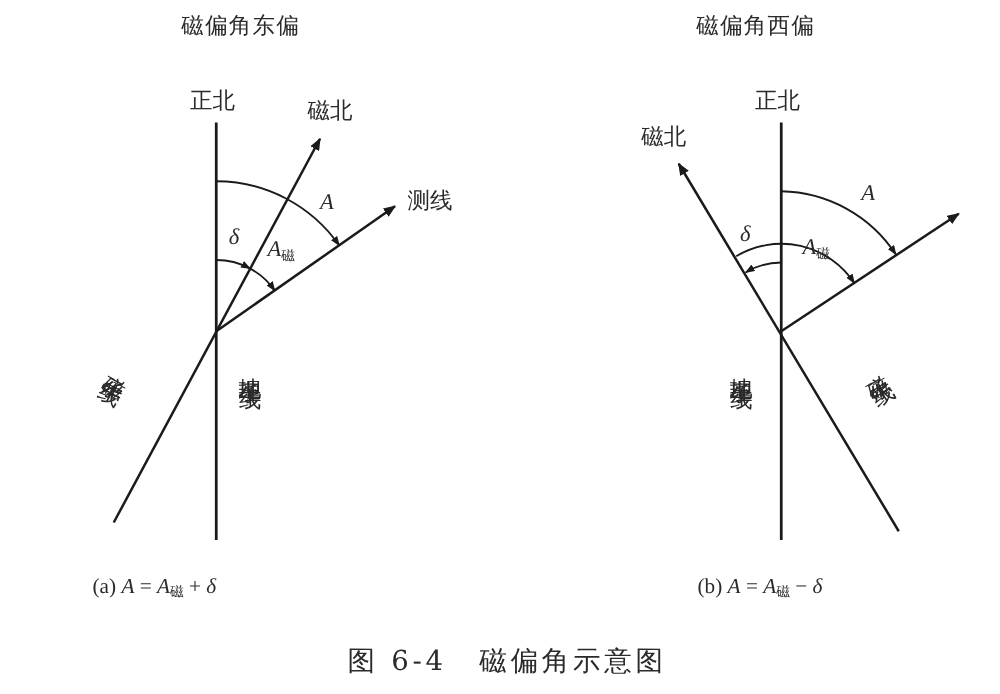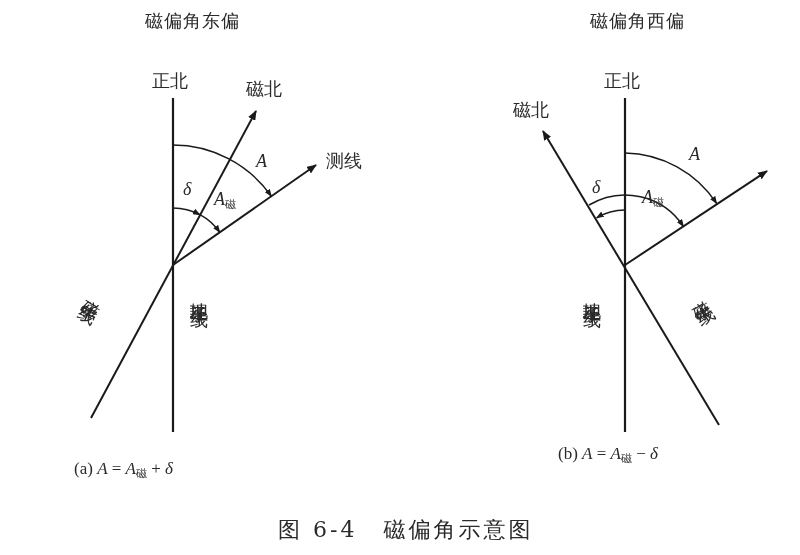--- a/index.html
+++ b/index.html
@@ -61,27 +61,27 @@
 <div class="lbl" style="left:326px; top:152px;">测线</div>
 <div class="lbl ital" style="left:256px; top:152px;">A</div>
 <div class="lbl ital" style="left:183px; top:180px;">δ</div>
 <div class="lbl ital" style="left:214px; top:190px;"><span>A</span><span class="sub">磁</span></div>
 <div class="lbl vert" style="left:190px; top:288px;">地理子午线</div>
 <div class="lbl vert" style="left:93px; top:285px; transform: rotate(28deg); transform-origin: top left;">磁子午线</div>
 <div class="lbl formula" style="left:74px; top:460px;">
   <span>(a) </span><span class="ital">A</span><span> = </span><span class="ital">A</span><span class="sub">磁</span><span> + </span><span class="ital">δ</span>
 </div>
 
-<div class="lbl title" style="left:557px; top:12px;margin-left:33px;">磁偏角西偏</div>
+<div class="lbl title" style="left:557px; top:12px;">磁偏角西偏</div>
 <div class="lbl" style="left:604px; top:72px;">正北</div>
 <div class="lbl" style="left:513px; top:101px;">磁北</div>
 <div class="lbl ital" style="left:689px; top:145px;">A</div>
 <div class="lbl ital" style="left:592px; top:178px;">δ</div>
 <div class="lbl ital" style="left:642px; top:188px;"><span>A</span><span class="sub">磁</span></div>
 <div class="lbl vert" style="left:583px; top:288px;">地理子午线</div>
 <div class="lbl vert" style="left:682px; top:296px; transform: rotate(-32deg); transform-origin: top left;">磁子午线</div>
-<div class="lbl formula" style="left:558px; top:445px;">
+<div class="lbl formula" style="left:558px; top:460px;">
   <span>(b) </span><span class="ital">A</span><span> = </span><span class="ital">A</span><span class="sub">磁</span><span> − </span><span class="ital">δ</span>
 </div>
 
 <div class="lbl caption" style="left:278px; top:519px;">
   <span>图 6-4</span><span style="display:inline-block; width:26px;"></span><span>磁偏角示意图</span>
 </div>
 
 </body></html>

